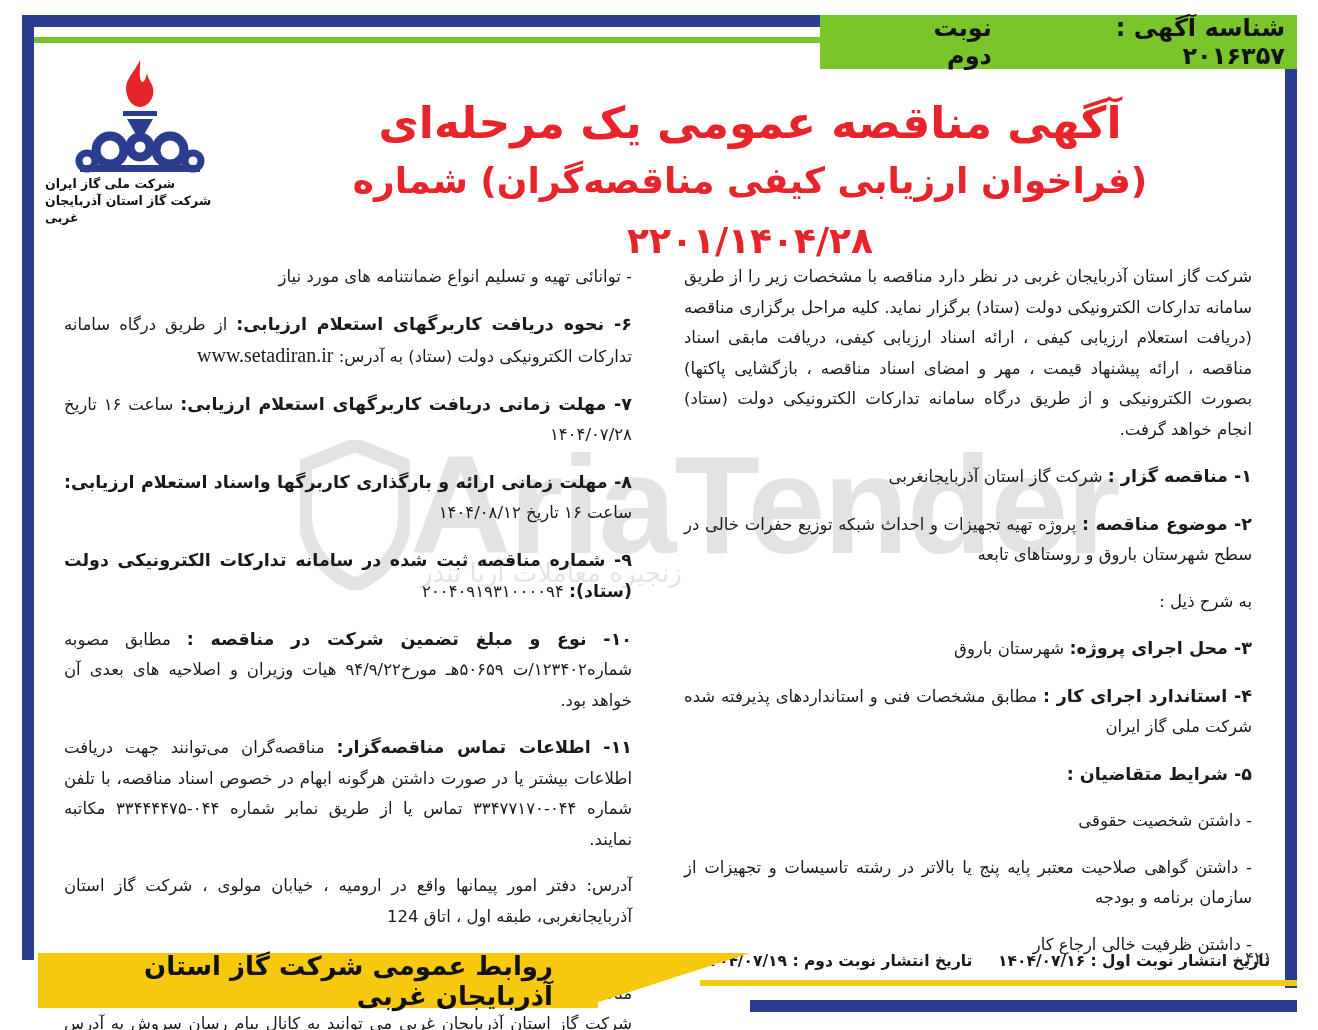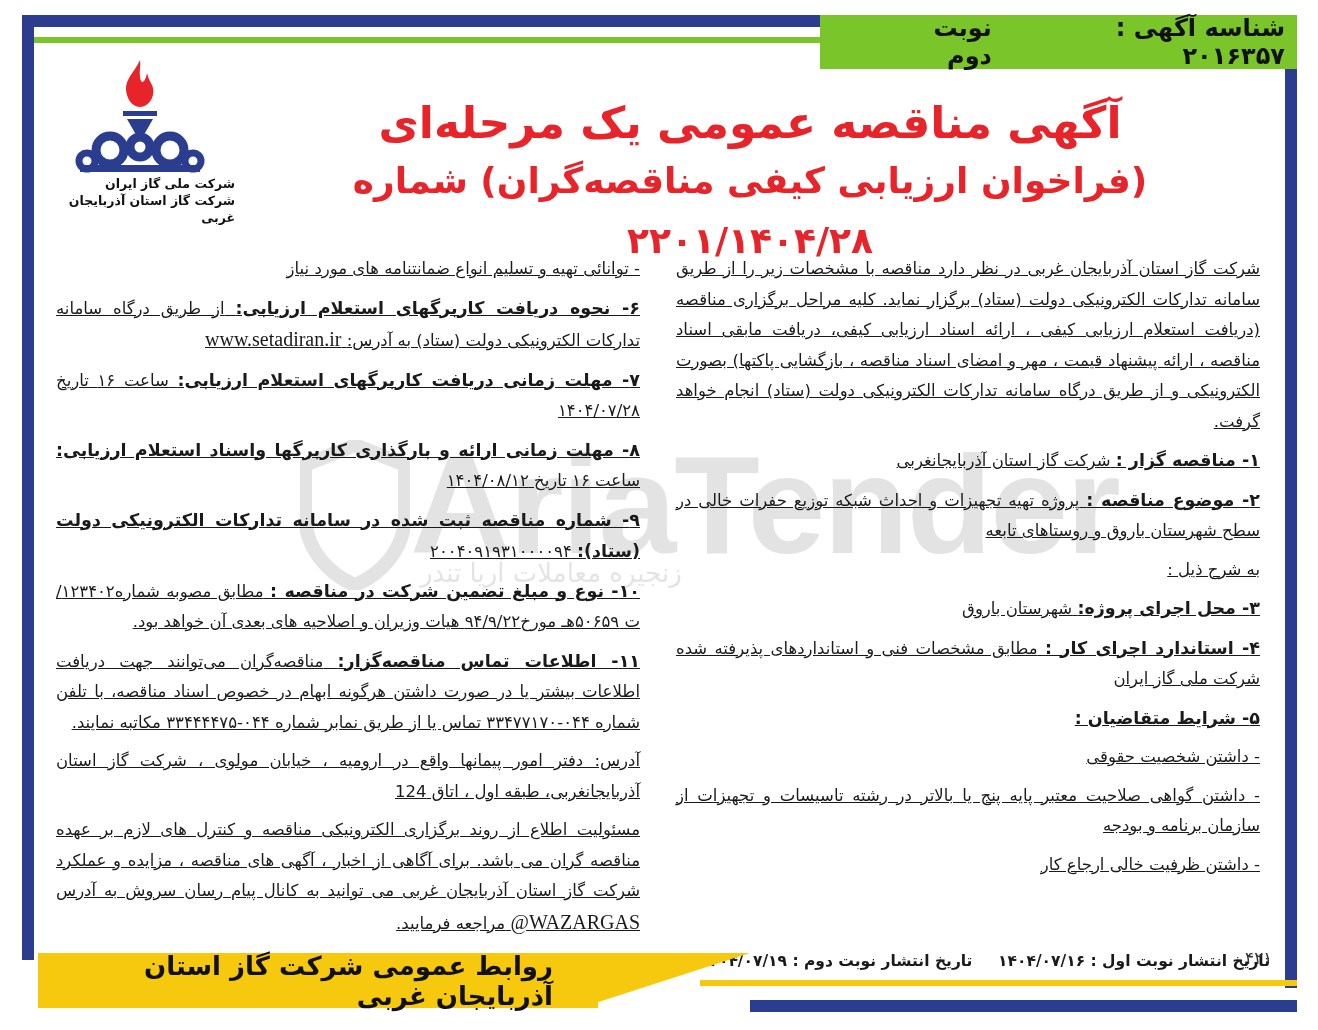--- a/index.html
+++ b/index.html
@@ -12,35 +12,35 @@
   .frame-bottom { position: absolute; left: 750px; top: 1000px; width: 547px; height: 12px; background: #2a3d8f; }
   .green-line { position: absolute; left: 34px; top: 37px; width: 800px; height: 6px; background: #7ac52a; }
 
   .top-bar {
     position: absolute; left: 820px; top: 15px; width: 477px; height: 54px;
     background: #7ac52a; direction: rtl;
     display: flex; align-items: center; justify-content: space-between; padding: 0 12px 0 40px;
   }
   .top-bar span { font-family: "DejaVu Sans", sans-serif; font-weight: bold; font-size: 24px; color: #111; margin-left: 25px; }
 
-  .logo { position: absolute; left: 45px; top: 55px; width: 190px; height: 170px; text-align: right; }
+  .logo { position: absolute; left: 45px; top: 55px; width: 190px; height: 170px; text-align: left; }
   .logo svg { display: block; margin: 0 auto; }
   .logo-line { font-family: "DejaVu Sans", sans-serif; font-weight: bold; font-size: 12.5px; color: #111; direction: rtl; line-height: 17px; }
 
   .title {
     position: absolute; left: 250px; top: 95px; width: 1000px; text-align: center; direction: rtl;
     color: #e8242b; font-family: "DejaVu Sans", sans-serif; font-weight: bold;
   }
   .title .l1 { font-size: 44px; line-height: 56px; }
   .title .l2 { font-size: 36px; line-height: 60px; }
 
   .col { position: absolute; direction: rtl; text-align: justify; font-family: "DejaVu Sans", sans-serif; font-size: 16.5px; line-height: 30.5px; color: #1a1a1a; }
   .col-right { left: 668px; top: 246px; width: 600px; }
   .col-left { left: 48px; top: 246px; width: 600px; }
-  .col p { margin: 8px; text-decoration: underline; }
+  .col p { margin: 16px; }
   .col b { font-weight: bold; font-size: 17.5px; }
   .ltr { direction: ltr; unicode-bidi: embed; font-family: "Liberation Serif", serif; font-size: 20px; }
 
   .dates { position: absolute; left: 700px; top: 952px; width: 570px; direction: rtl; display: flex; justify-content: space-between; font-weight: bold; font-size: 15.5px; }
 
   .footer-yellow {
     position: absolute; left: 22px; top: 953px; width: 560px; height: 55px; background: #f6c90e;
     direction: rtl; display: flex; align-items: center; padding-right: 45px; margin-left: 16px;
   }
   .footer-yellow span { font-weight: bold; font-size: 26px; color: #111; }

